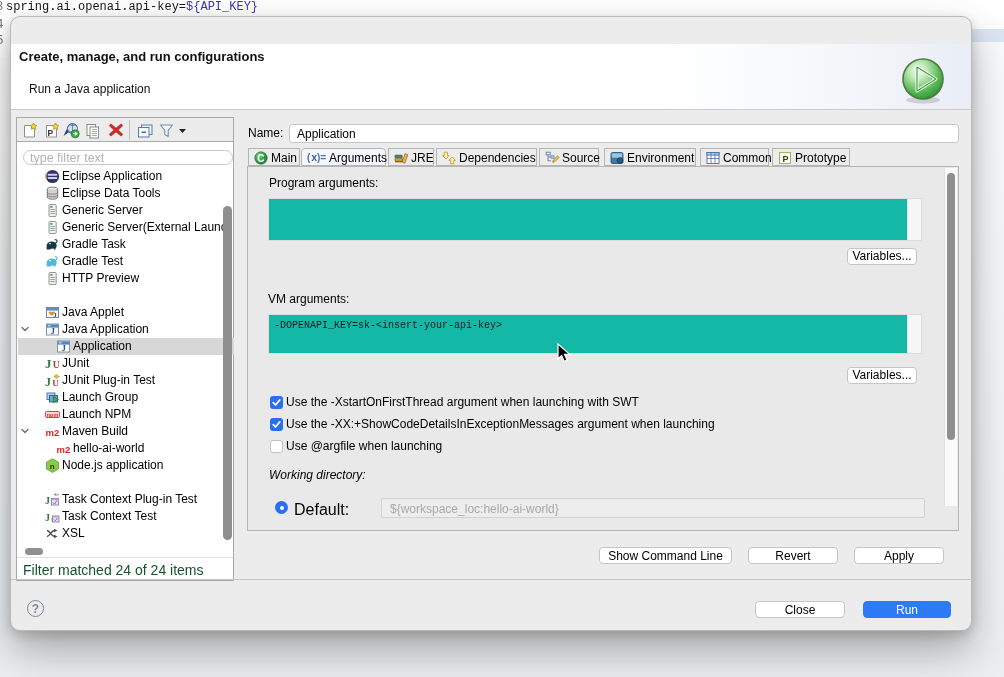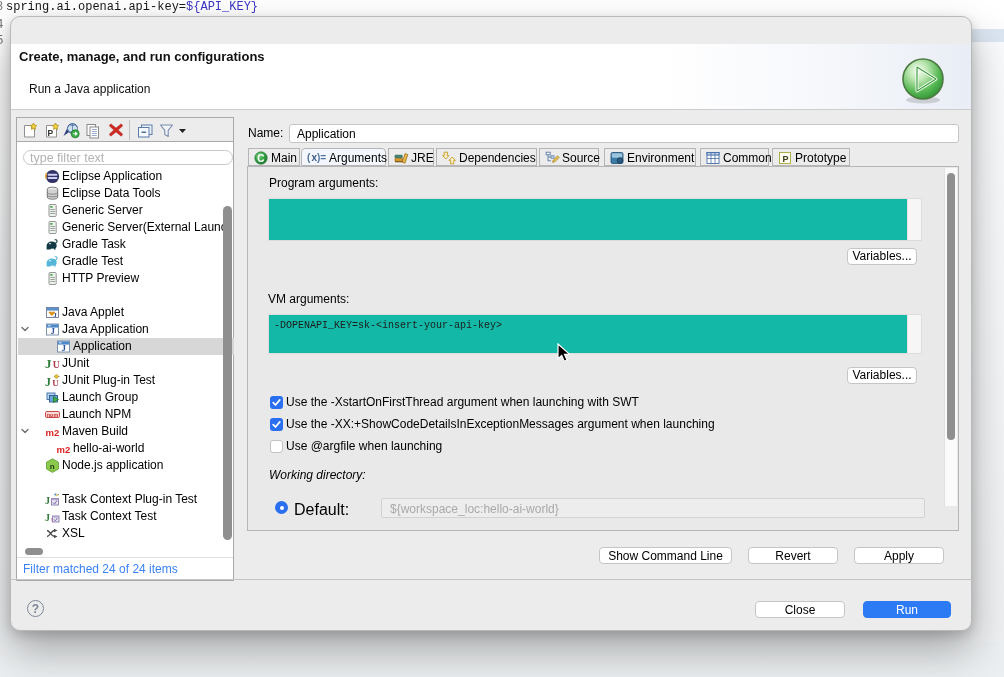--- a/index.html
+++ b/index.html
@@ -48,21 +48,21 @@
 .row { position:absolute; left:0; width:100%; height:17px; line-height:17px; }
 .row .ic { position:absolute; left:27px; top:1px; width:15px; height:15px; }
 .row.child .ic { left:38px; }
 .row .lb { position:absolute; left:44px; top:0; white-space:nowrap; }
 .row.child .lb { left:55px; }
 .row.sel { background:#d7d7d7; }
 .chev { position:absolute; left:2px; top:3px; width:10px; height:10px; }
 #vsb { position:absolute; left:206px; top:88px; width:9px; height:334px; background:#8f8f8f; border-radius:4.5px; }
 #hsb { position:absolute; left:8px; top:430px; width:18px; height:7px; background:#8f8f8f; border-radius:3.5px; }
 #treebot { position:absolute; left:0px; top:439px; width:216px; height:1px; background:#e0e0e0; }
-#fmatch { position:absolute; left:6px; top:444px; font-size:12px; color:#3b82f6; }
+#fmatch { position:absolute; left:6px; top:444px; font-size:14px; color:#14532d; }
 
 
 #nameLb { position:absolute; left:237px; top:109px; font-size:12px; color:#000; }
 #nameFld { position:absolute; left:278px; top:107px; width:670px; height:19px; background:#fff;
   border:1px solid #c6c6c6; border-radius:3px; font-size:12px; color:#000; padding:2px 0 0 7px; }
 #tabs { position:absolute; left:236px; top:131px; height:18px; }
 .tab { position:absolute; top:0; height:18px; background:#ececec; border:1px solid #b5b5b5;
   font-size:12px; color:#000; }
 .tab.sel { background:#f3f7fd; border-radius:4px 4px 0 0; height:18px; }
 .tab svg, .tab span { vertical-align:top; }

